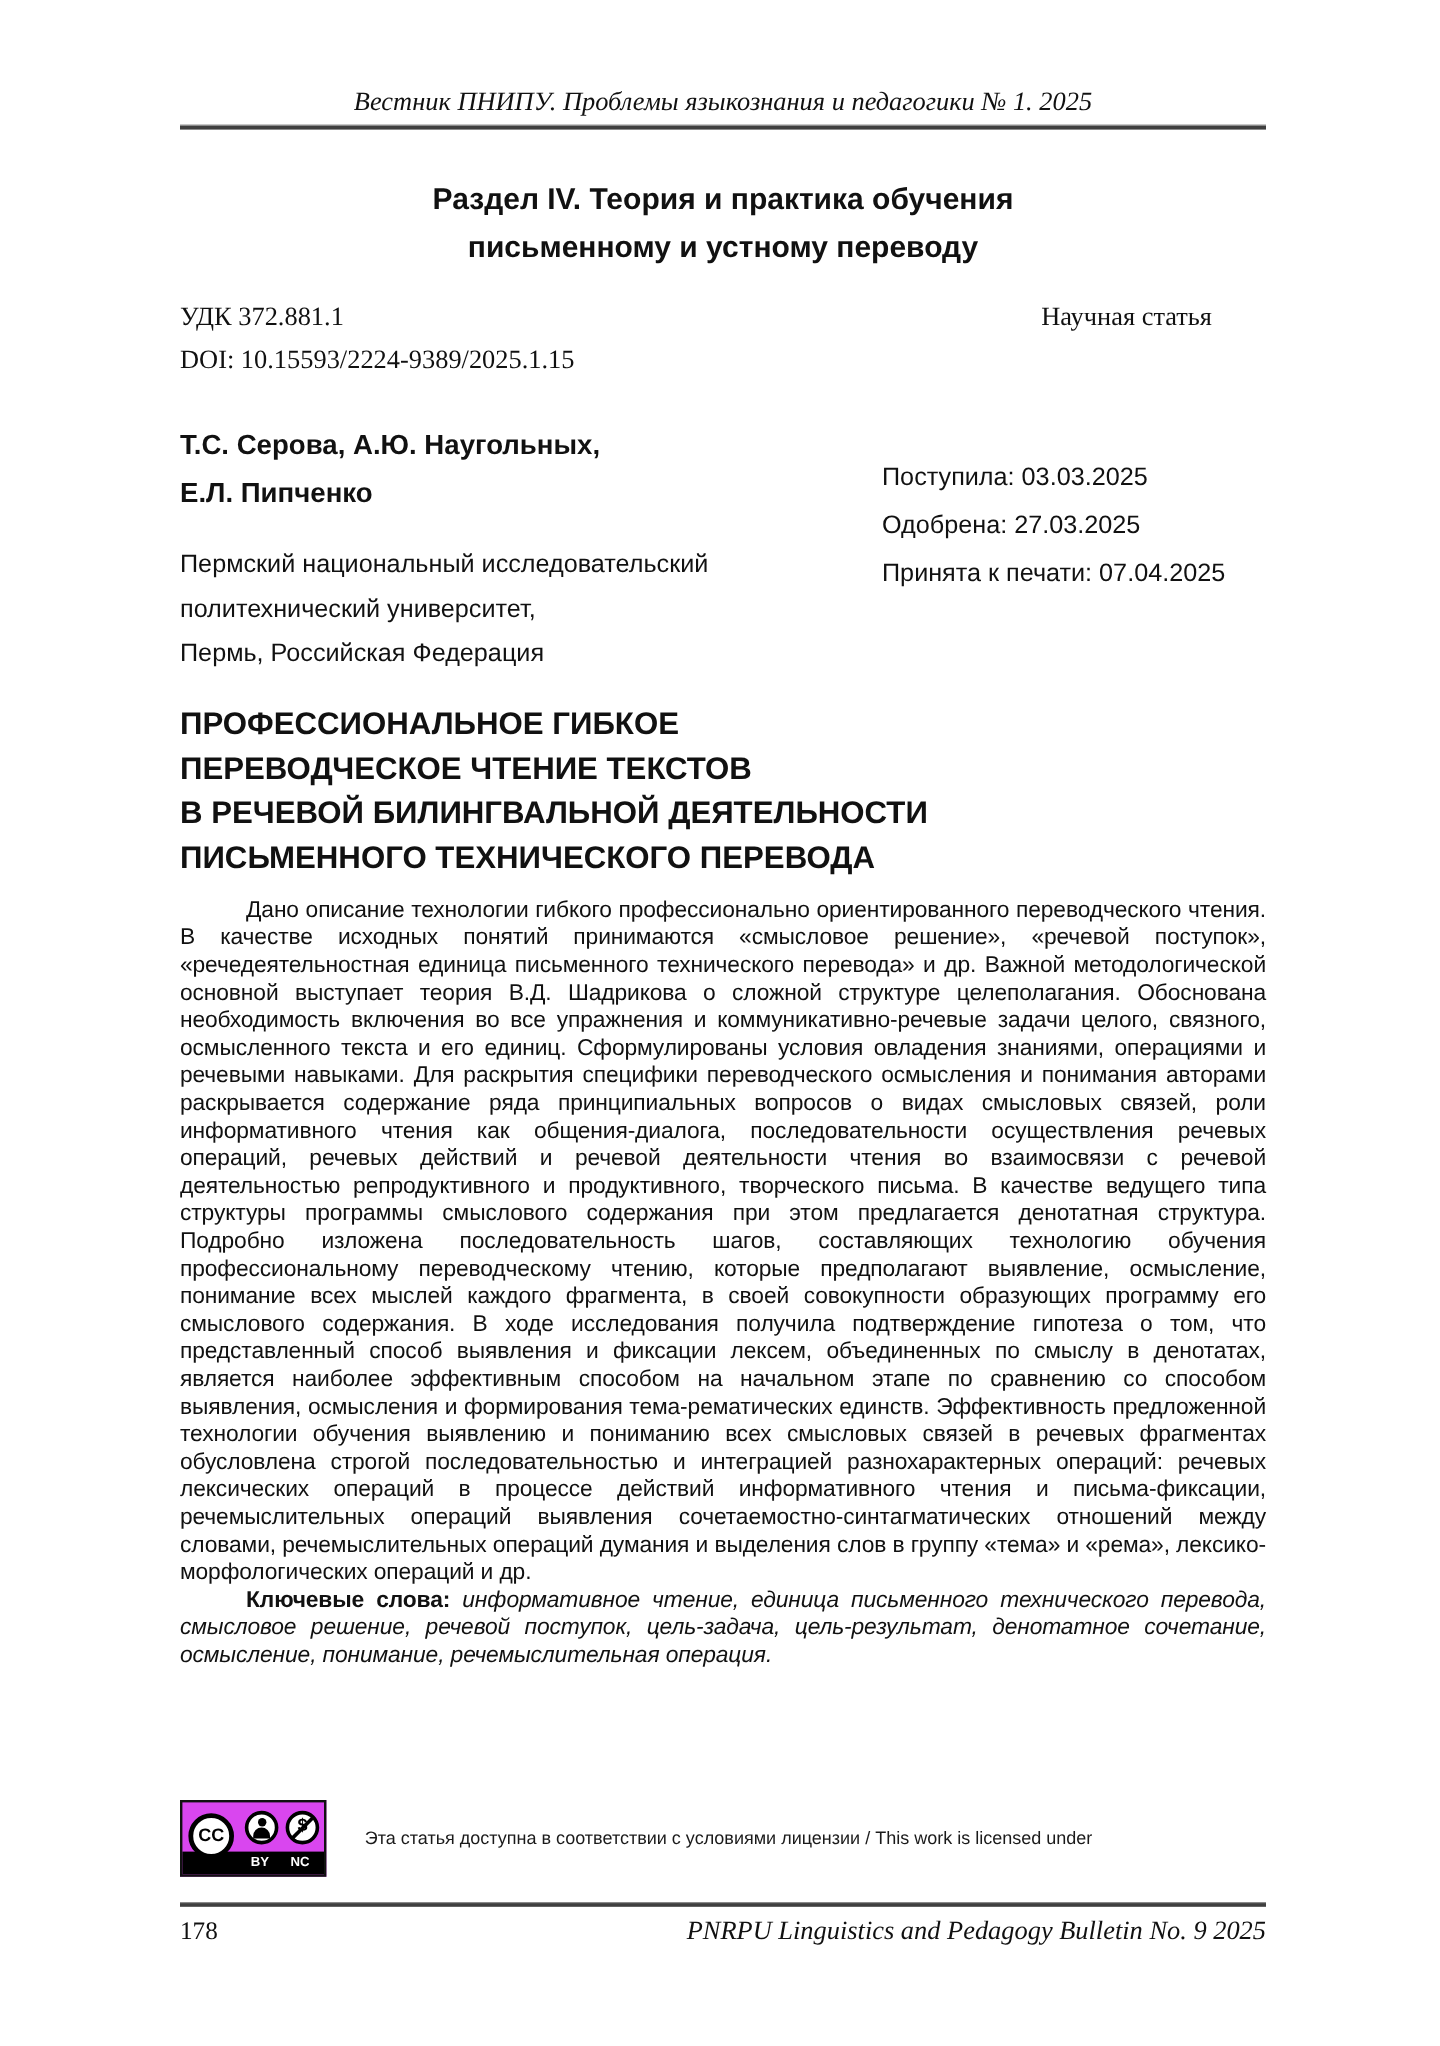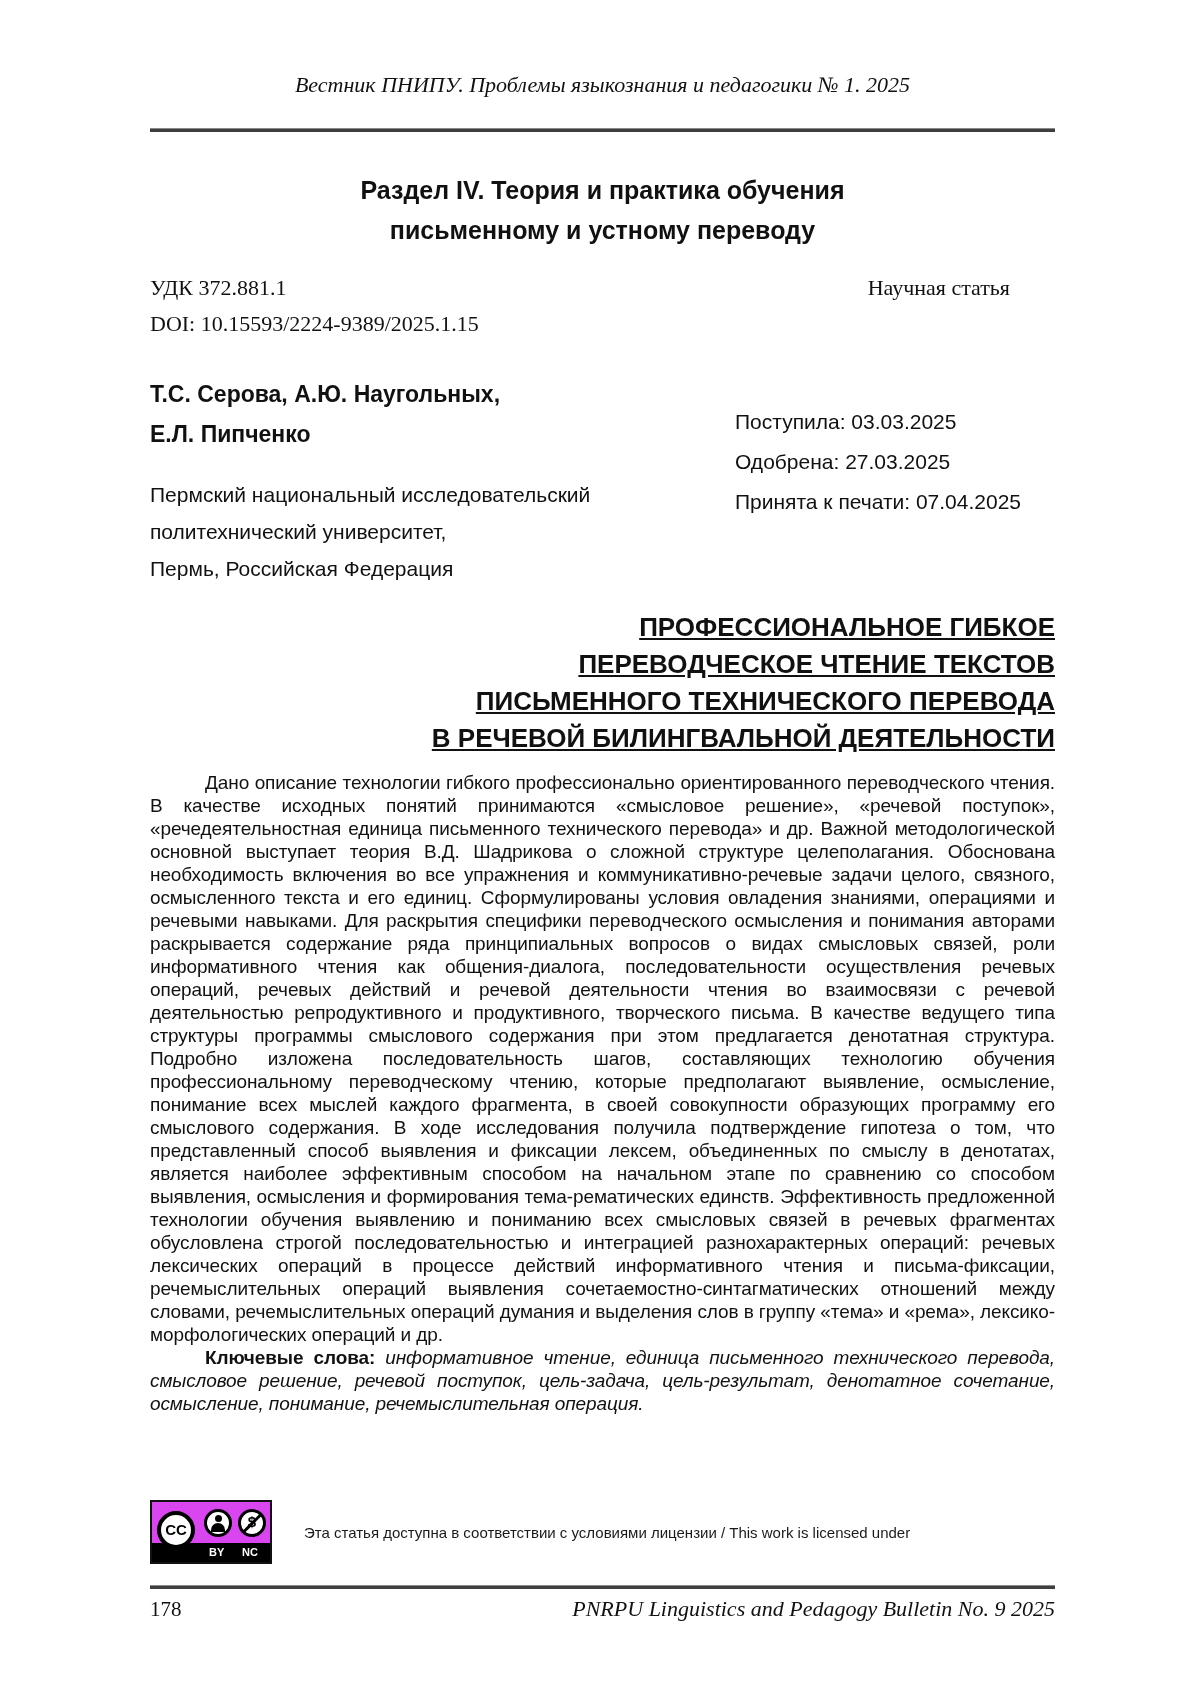--- a/index.html
+++ b/index.html
@@ -13,21 +13,21 @@
     padding-top:70px;
   }
   .content{margin-left:150px;margin-right:145px;}
 
   
   .head-title{
     font-family:"Liberation Serif",serif;
     font-style:italic;
     font-size:22px;line-height:30px;
     text-align:center;
-    margin-bottom:28px;
+    margin-bottom:4px;
   }
   .head-rule,.foot-rule{
     height:3px;background:#3f3f3f;border:0;
     border-top:1px solid #8a8a8a;
   }
 
   
   .section-title{
     margin-top:38px;
     font-family:"Liberation Sans",sans-serif;
@@ -66,22 +66,21 @@
     margin-top:20px;
     font-family:"Liberation Sans",sans-serif;
     font-size:21px;line-height:37px;
   }
 
   
   .article-title{
     margin:22px 0 0 0;
     font-family:"Liberation Sans",sans-serif;
     font-weight:bold;font-size:26px;line-height:37px;
-    text-align:right;
-    text-decoration:underline;
+    text-align:left;
   }
 
   
   .abstract,.keywords{
     margin:14px 0 0 0;
     font-family:"Liberation Sans",sans-serif;
     font-size:19px;line-height:23px;
     letter-spacing:-0.1px;
     text-align:justify;
     text-indent:55px;
@@ -206,22 +205,22 @@
 
     <div class="affiliation">
       <div>Пермский национальный исследовательский</div>
       <div>политехнический университет,</div>
       <div>Пермь, Российская Федерация</div>
     </div>
 
     <h1 class="article-title">
       <div>ПРОФЕССИОНАЛЬНОЕ ГИБКОЕ</div>
       <div>ПЕРЕВОДЧЕСКОЕ ЧТЕНИЕ ТЕКСТОВ</div>
+      <div>В РЕЧЕВОЙ БИЛИНГВАЛЬНОЙ ДЕЯТЕЛЬНОСТИ</div>
       <div>ПИСЬМЕННОГО ТЕХНИЧЕСКОГО ПЕРЕВОДА</div>
-      <div>В РЕЧЕВОЙ БИЛИНГВАЛЬНОЙ ДЕЯТЕЛЬНОСТИ</div>
     </h1>
 
     <p class="abstract">Дано описание технологии гибкого профессионально ориентированного переводческого чтения. В качестве исходных понятий принимаются «смысловое решение», «речевой поступок», «речедеятельностная единица письменного технического перевода» и др. Важной методологической основной выступает теория В.Д. Шадрикова о сложной структуре целеполагания. Обоснована необходимость включения во все упражнения и коммуникативно-речевые задачи целого, связного, осмысленного текста и его единиц. Сформулированы условия овладения знаниями, операциями и речевыми навыками. Для раскрытия специфики переводческого осмысления и понимания авторами раскрывается содержание ряда принципиальных вопросов о видах смысловых связей, роли информативного чтения как общения-диалога, последовательности осуществления речевых операций, речевых действий и речевой деятельности чтения во взаимосвязи с речевой деятельностью репродуктивного и продуктивного, творческого письма. В качестве ведущего типа структуры программы смыслового содержания при этом предлагается денотатная структура. Подробно изложена последовательность шагов, составляющих технологию обучения профессиональному переводческому чтению, которые предполагают выявление, осмысление, понимание всех мыслей каждого фрагмента, в своей совокупности образующих программу его смыслового содержания. В ходе исследования получила подтверждение гипотеза о том, что представленный способ выявления и фиксации лексем, объединенных по смыслу в денотатах, является наиболее эффективным способом на начальном этапе по сравнению со способом выявления, осмысления и формирования тема-рематических единств. Эффективность предложенной технологии обучения выявлению и пониманию всех смысловых связей в речевых фрагментах обусловлена строгой последовательностью и интеграцией разнохарактерных операций: речевых лексических операций в процессе действий информативного чтения и письма-фиксации, речемыслительных операций выявления сочетаемостно-синтагматических отношений между словами, речемыслительных операций думания и выделения слов в группу «тема» и «рема», лексико-морфологических операций и др.</p>
 
     <p class="keywords">
       <span class="kw-label">Ключевые слова:</span>
       <span class="kw-text">информативное чтение, единица письменного технического перевода, смысловое решение, речевой поступок, цель-задача, цель-результат, денотатное сочетание, осмысление, понимание, речемыслительная операция.</span>
     </p>
 
   </div>

